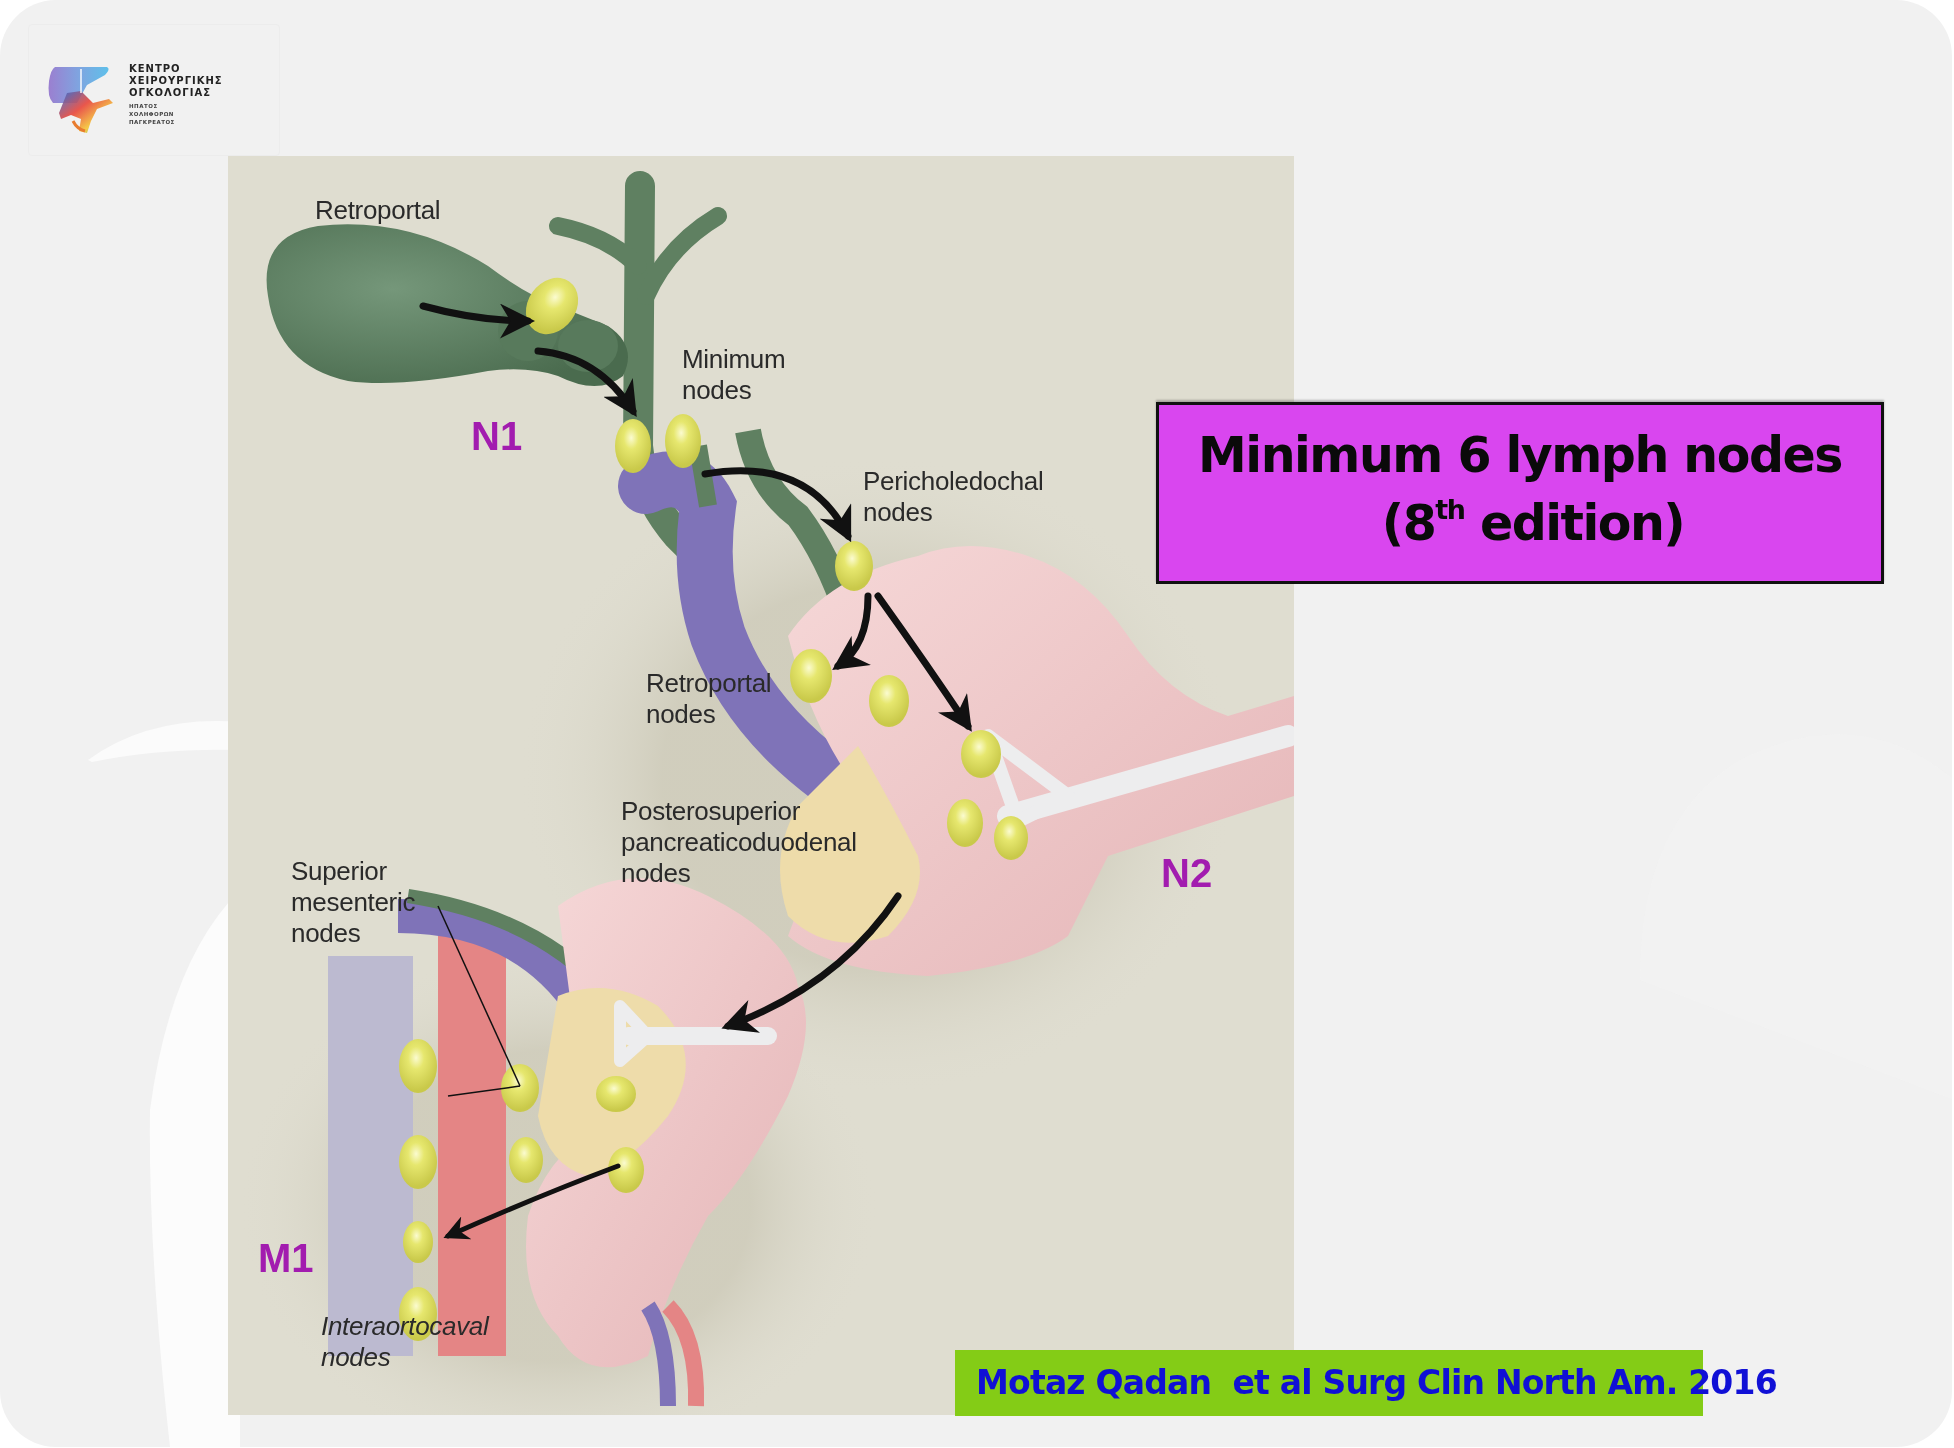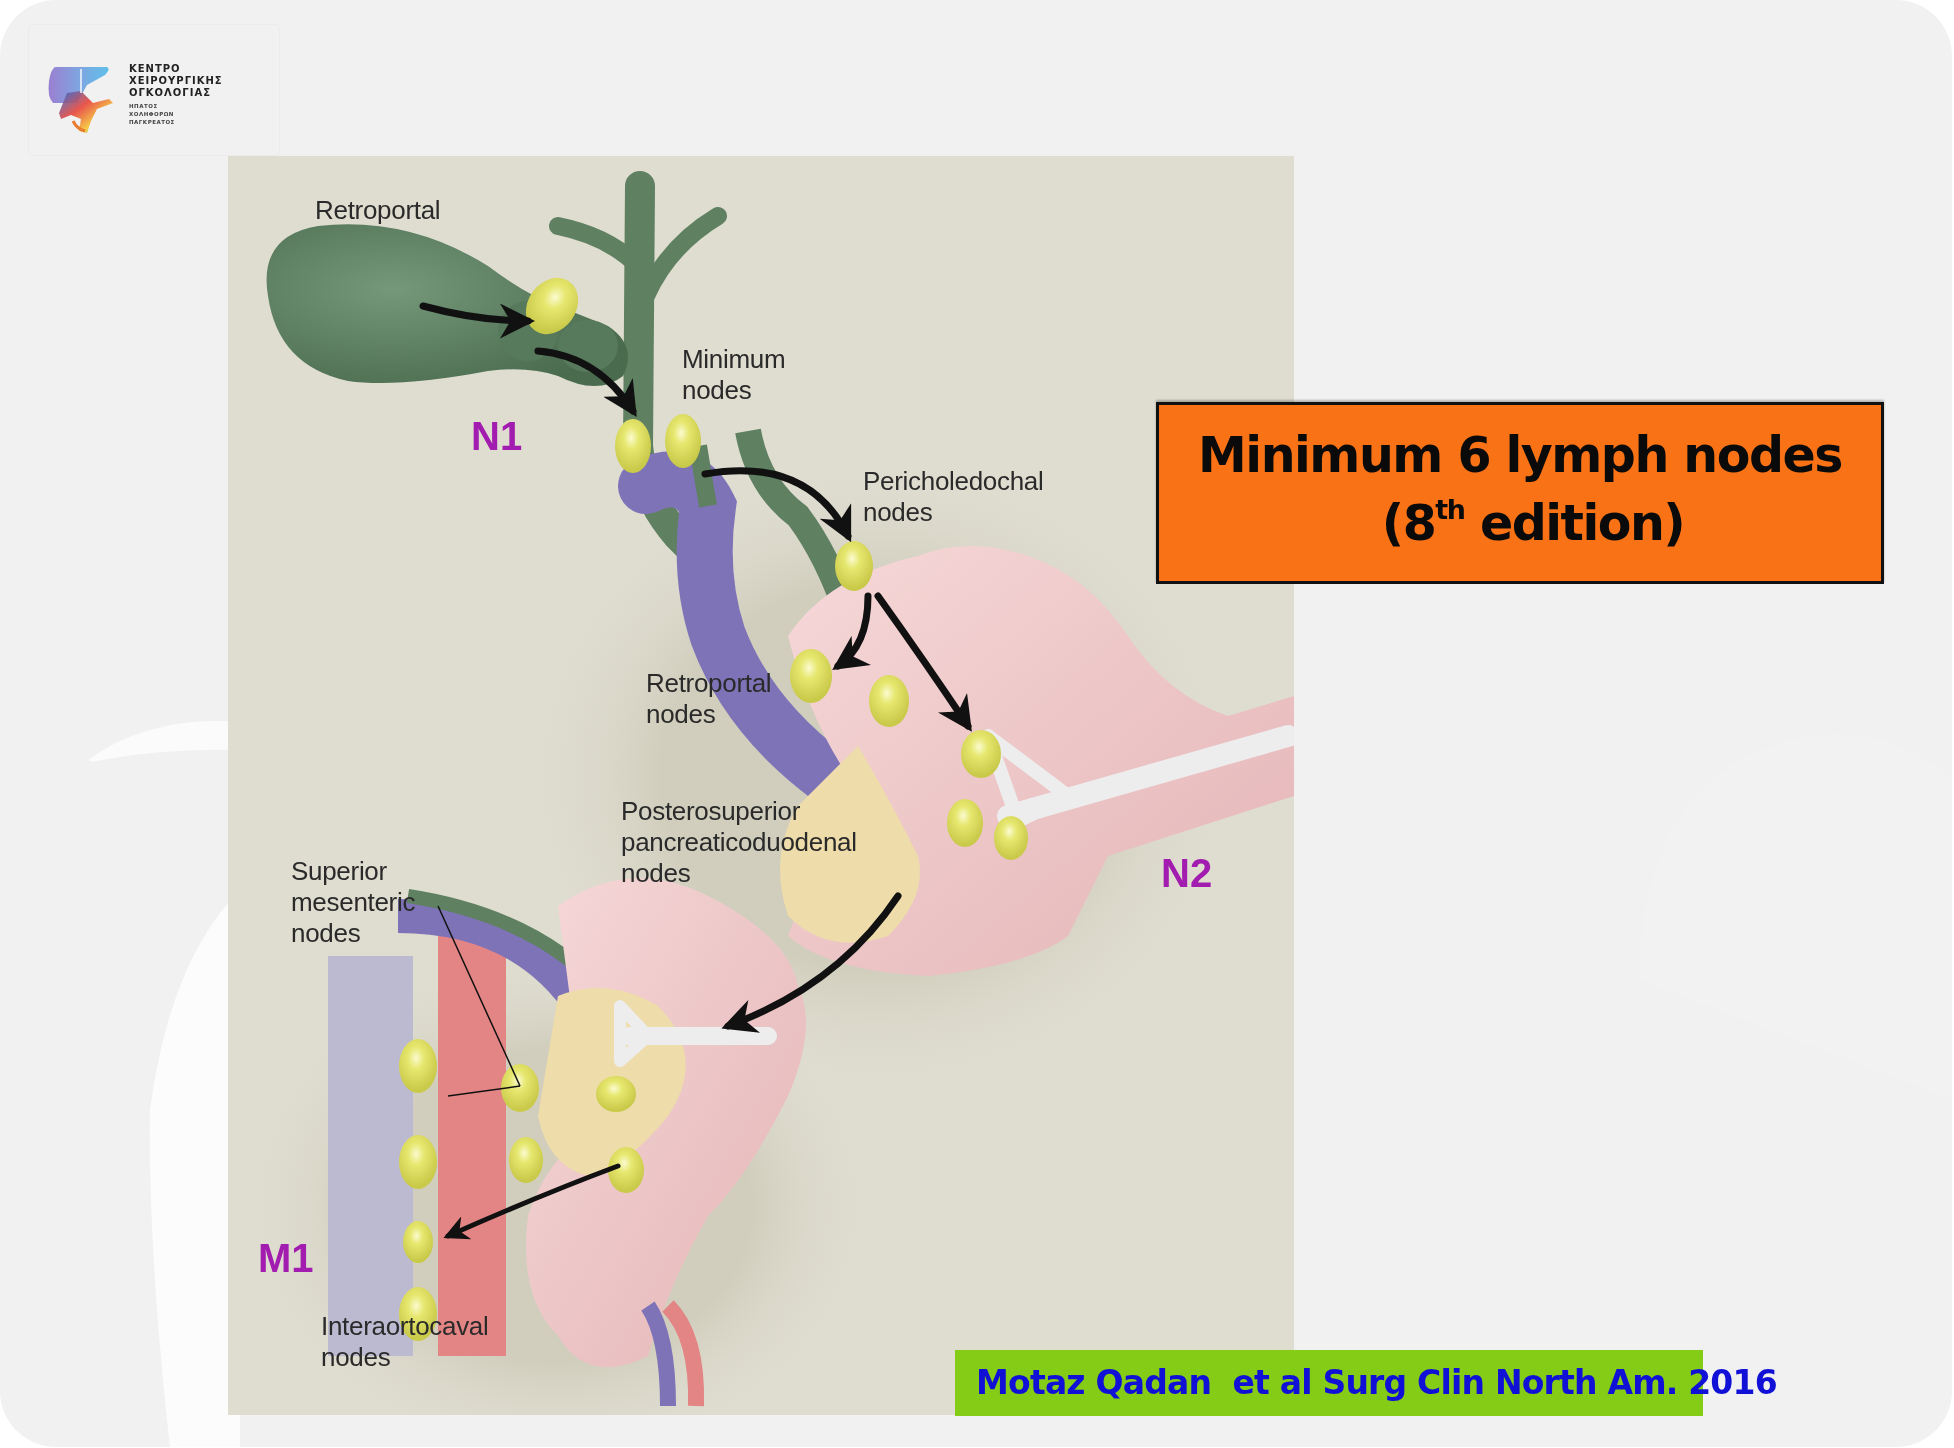--- a/index.html
+++ b/index.html
@@ -10,21 +10,21 @@
   .logo-icon { position:absolute; left:18px; top:38px; width:72px; height:74px; }
   .logo-text { position:absolute; left:100px; top:38px; font-family:"DejaVu Sans", sans-serif; font-weight:bold; color:#222; }
   .logo-line { font-size:10px; line-height:12px; letter-spacing:1px; }
   .logo-sub { font-size:5.5px; line-height:8px; letter-spacing:0.5px; color:#444; font-weight:bold; }
   .panel { position:absolute; left:228px; top:156px; width:1066px; height:1259px; background:#dfddd0; overflow:hidden; }
   .panel svg { position:absolute; left:0; top:0; }
   .lbl { position:absolute; color:#2a2a2a; font-family:"Liberation Sans", sans-serif; font-size:26px; line-height:31px; letter-spacing:-0.3px; white-space:pre; }
   .stage { position:absolute; color:#a21caf; font-family:"Liberation Sans", sans-serif; font-weight:bold; font-size:40px; }
   .title-7 { position:absolute; left:590px; top:60px; font-family:"DejaVu Sans", sans-serif; font-weight:bold; font-size:50px; color:#0b0b0b; letter-spacing:-1px; }
   sup { font-size:0.55em; vertical-align:super; line-height:0; position:relative; top:-0.15em; }
-  .note-box { position:absolute; left:1156px; top:402px; width:722px; height:176px; background:#f97316; border:3px solid #111; box-shadow:0 -2px 2px rgba(0,0,0,0.25); text-align:center; font-family:"DejaVu Sans", sans-serif; font-weight:bold; color:#0a0a0a; font-size:49px; letter-spacing:-1.5px; }
+  .note-box { position:absolute; left:1156px; top:402px; width:722px; height:176px; background:#d946ef; border:3px solid #111; box-shadow:0 -2px 2px rgba(0,0,0,0.25); text-align:center; font-family:"DejaVu Sans", sans-serif; font-weight:bold; color:#0a0a0a; font-size:49px; letter-spacing:-1.5px; }
   .note-box .l1 { margin-top:18px; line-height:66px; }
   .note-box .l2 { line-height:70px;padding-left:26px; }
   .citation { position:absolute; left:955px; top:1350px; width:748px; height:66px; background:#84cc16; font-family:"DejaVu Sans", sans-serif; font-weight:bold; font-size:33px; color:#1010d6; line-height:66px; padding-left:21px; box-sizing:border-box; letter-spacing:-0.8px; white-space:pre; }
 </style>
 </head>
 <body>
 
 <div class="slide">
 
   <svg class="watermark" width="1952" height="1447" style="left:0;top:0;">
@@ -172,21 +172,21 @@
     <div class="lbl" style="left:635px; top:310px;">Pericholedochal
 nodes</div>
     <div class="lbl" style="left:410px; top:512px;margin-left:8px;">Retroportal
 nodes</div>
     <div class="lbl" style="left:393px; top:640px;">Posterosuperior
 pancreaticoduodenal
 nodes</div>
     <div class="lbl" style="left:63px; top:700px;">Superior
 mesenteric
 nodes</div>
-    <div class="lbl" style="left:93px; top:1155px;">Interaortocaval
+    <div class="lbl" style="left:93px; top:1155px;font-style:italic;">Interaortocaval
 nodes</div>
 
     <div class="stage" style="left:243px; top:258px;">N1</div>
     <div class="stage" style="left:933px; top:695px;">N2</div>
     <div class="stage" style="left:30px; top:1080px;">M1</div>
   </div>
 
   <div class="note-box">
     <div class="l1">Minimum 6 lymph nodes</div>
     <div class="l2"><span>(8</span><sup>th</sup><span> edition)</span></div>

